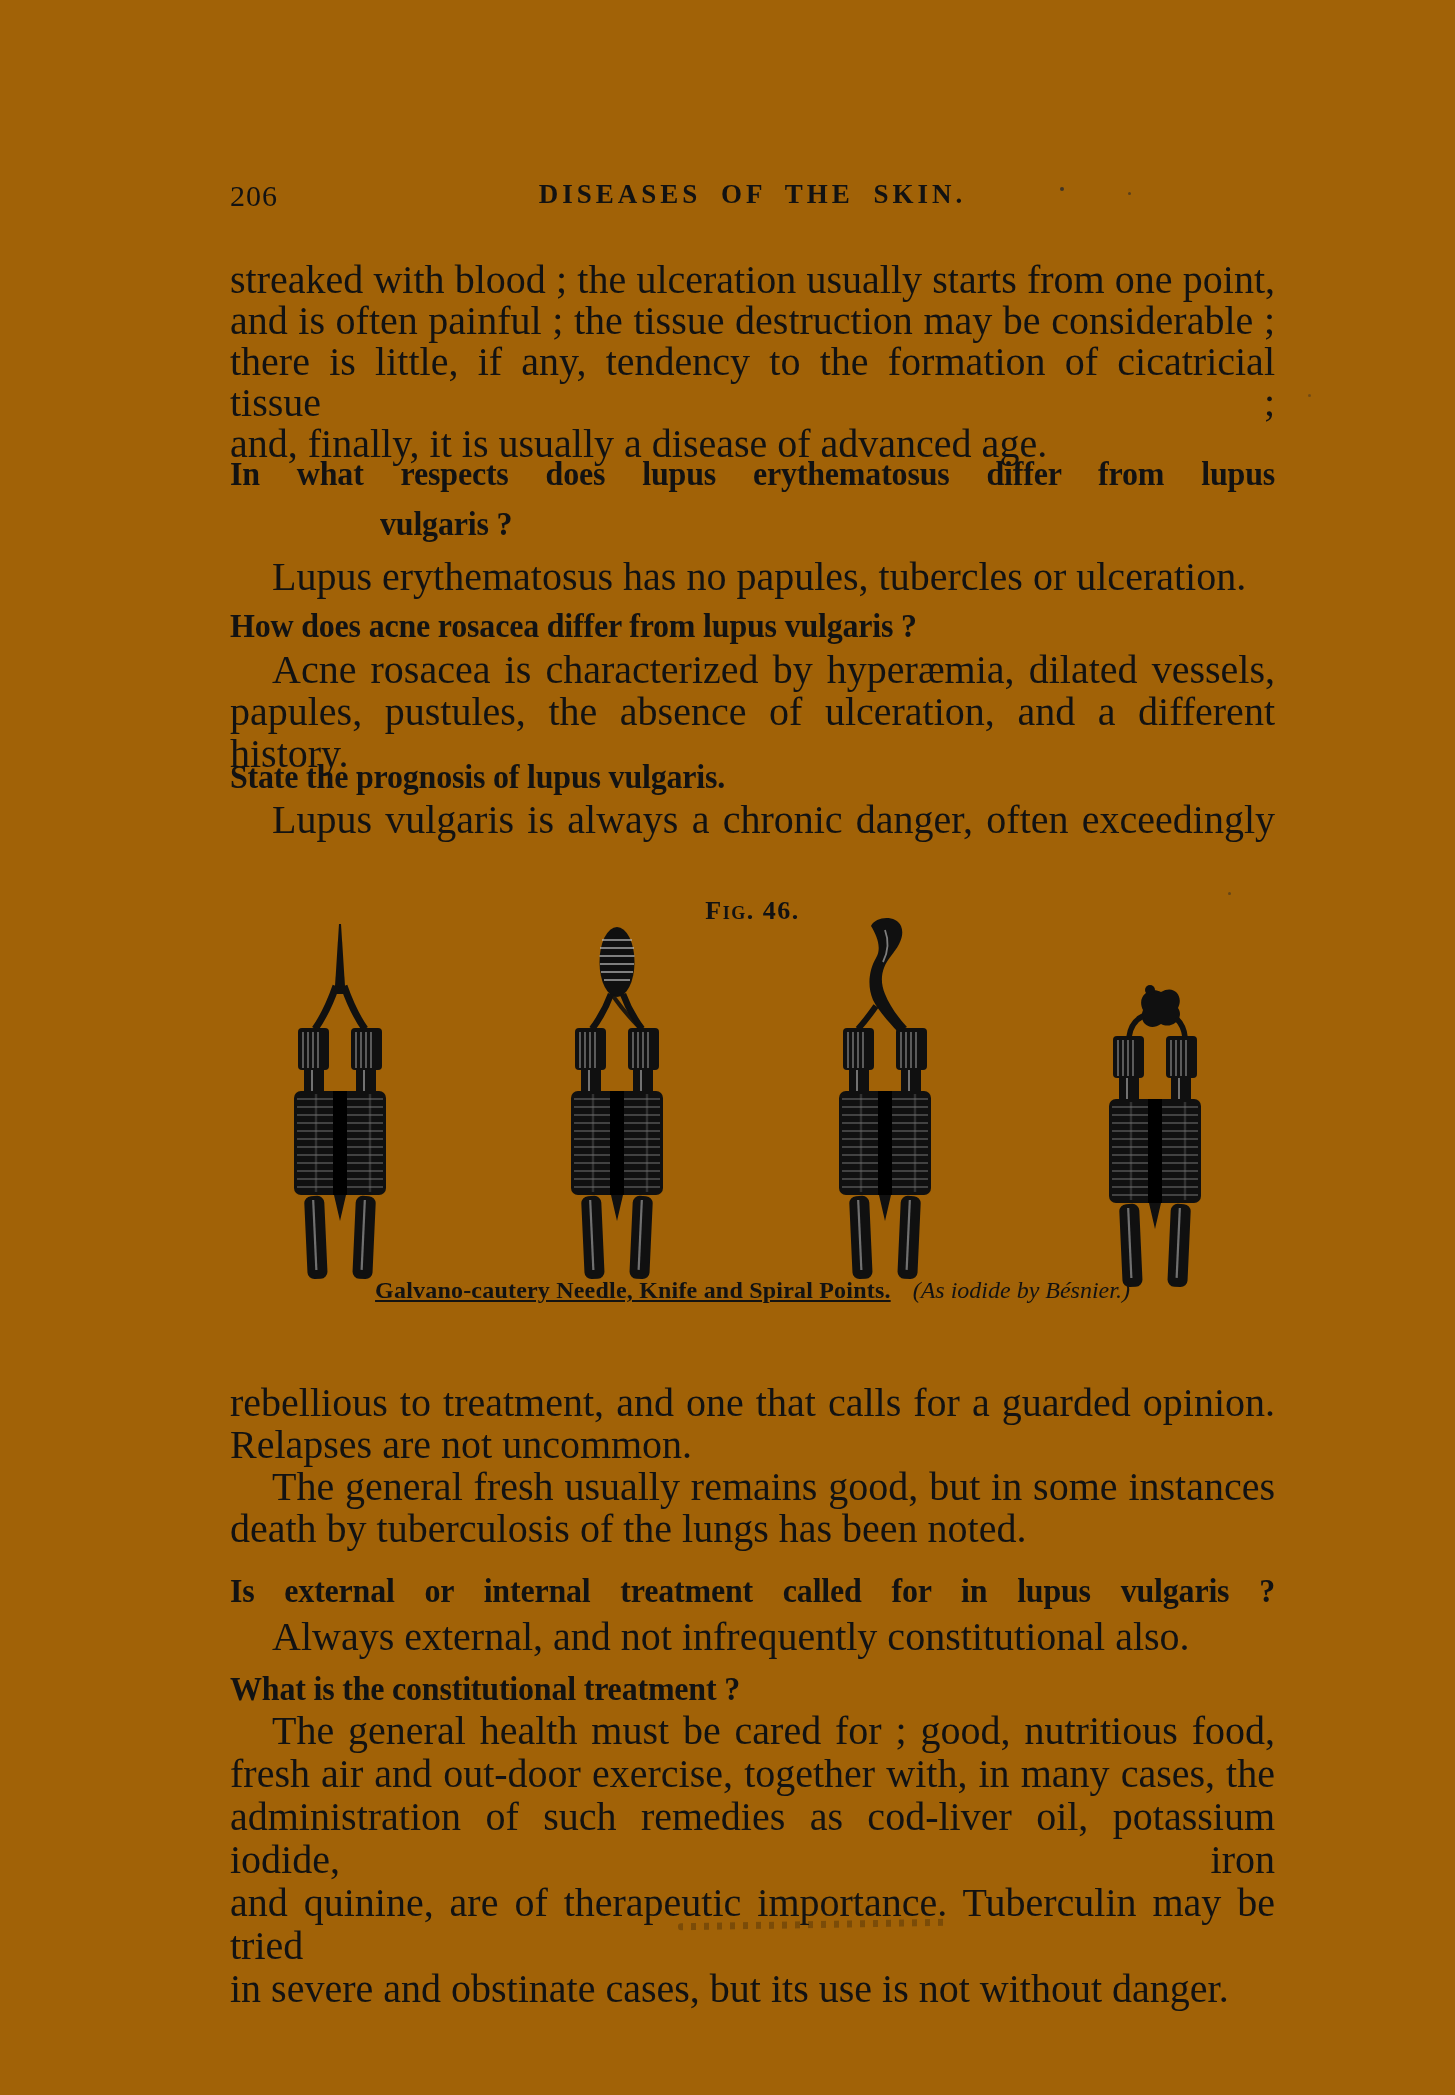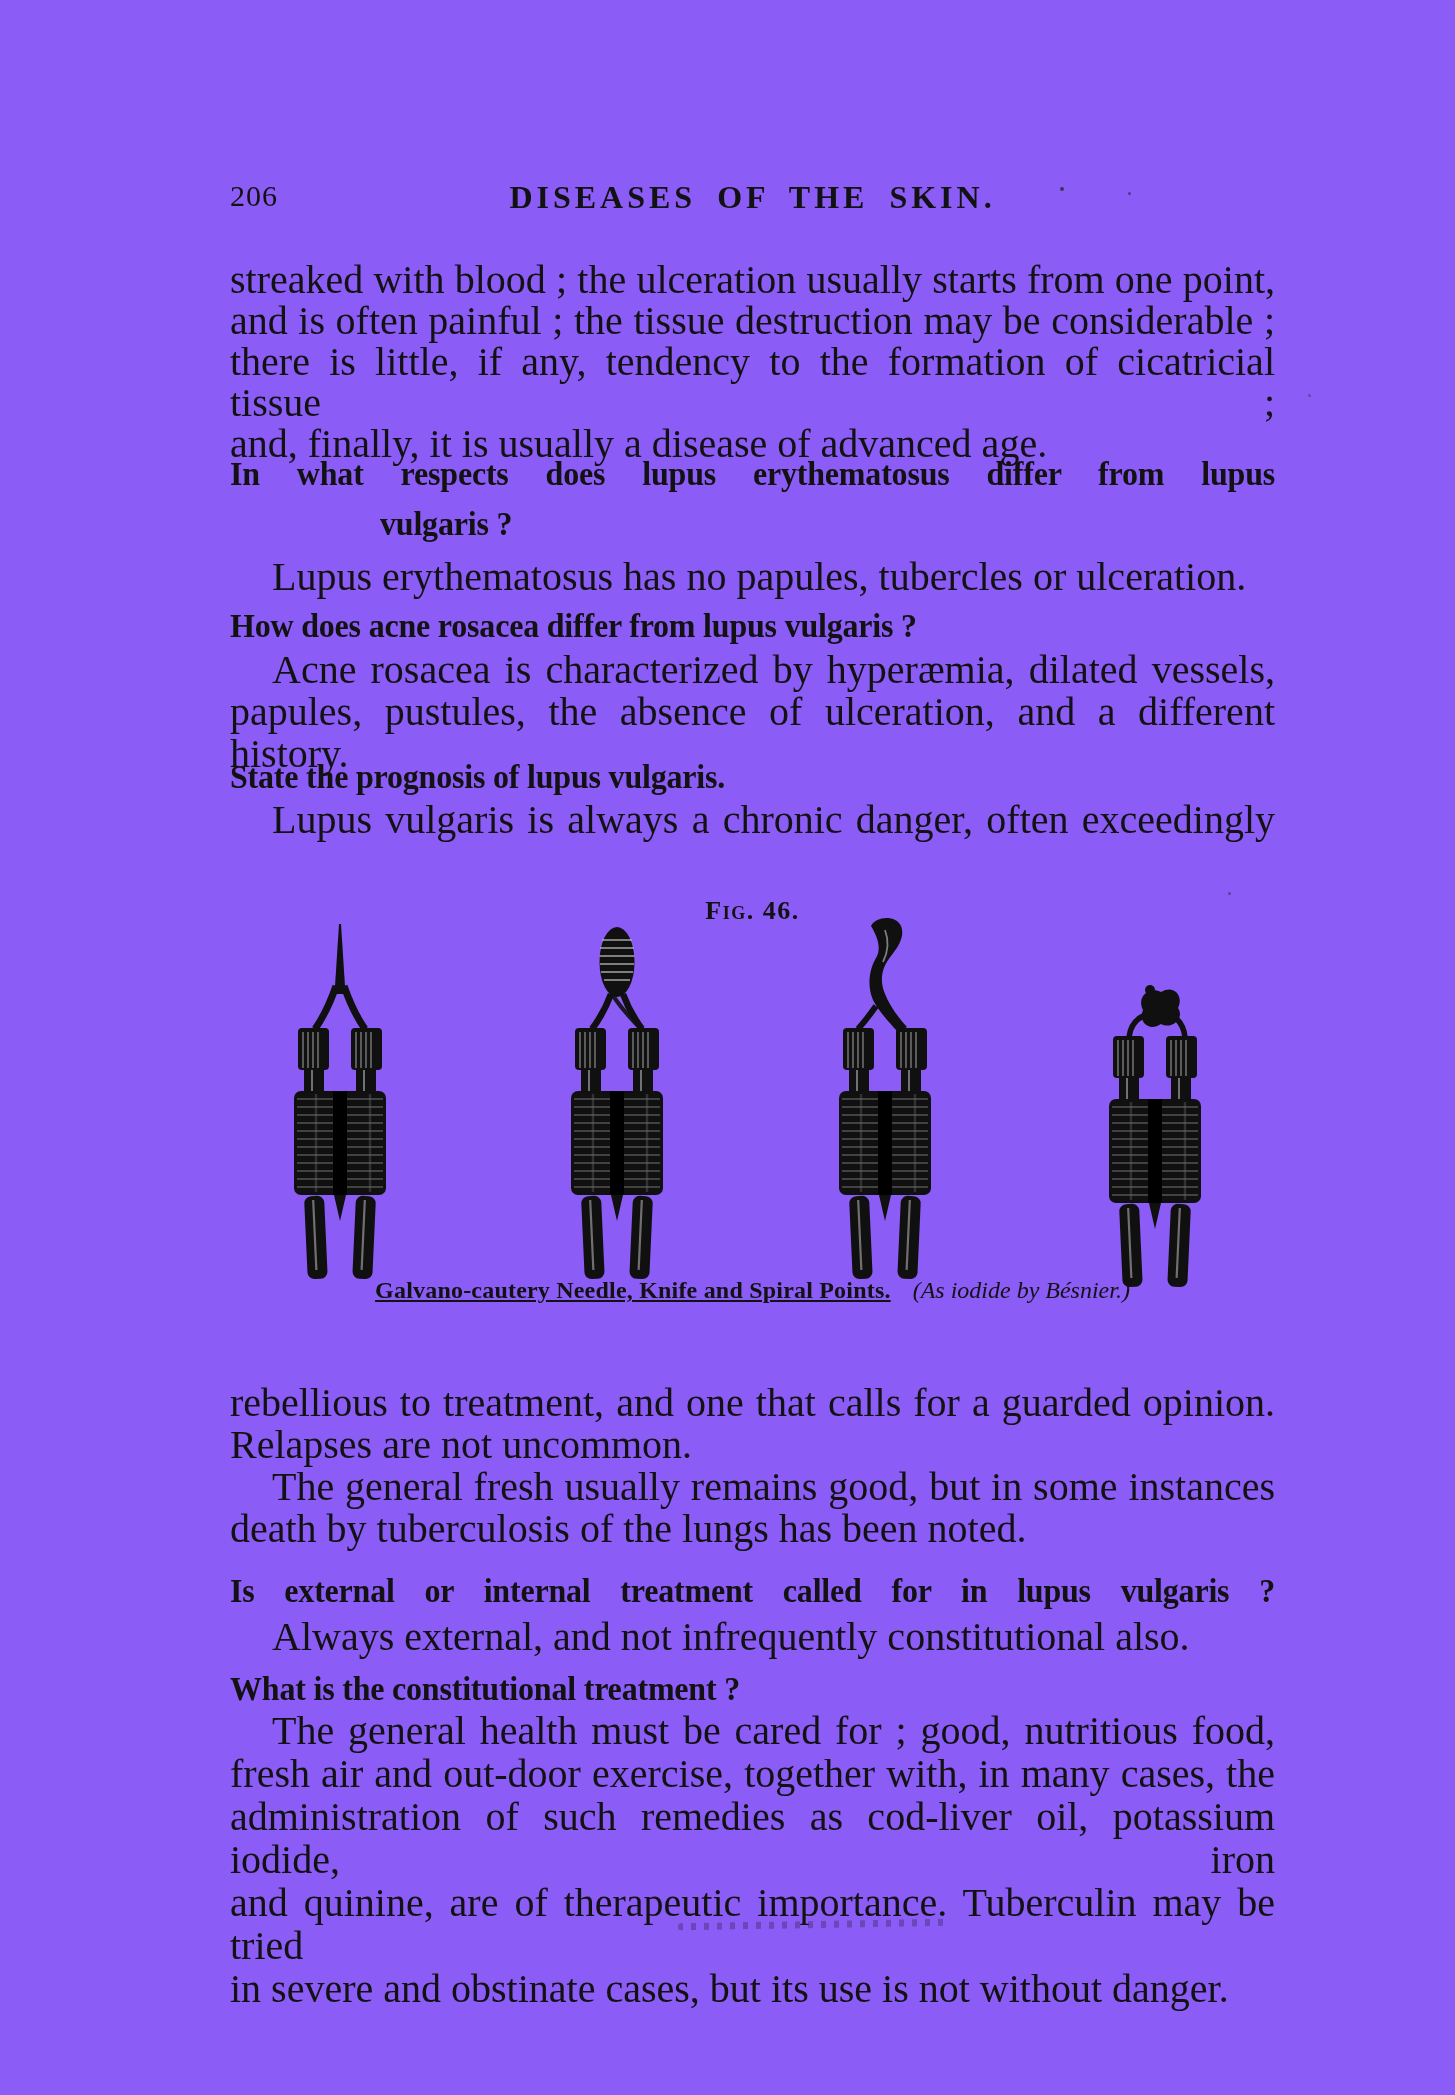--- a/index.html
+++ b/index.html
@@ -1,34 +1,34 @@
 <!DOCTYPE html>
 <html><head>
 <meta charset="utf-8">
 <style>
   html,body{margin:0;padding:0;background:#9a9a9a;}
   .page{
-    position:relative;width:1455px;height:2095px;background:#8b5cf6;
+    position:relative;width:1455px;height:2095px;background:#a16207;
     font-family:"Liberation Serif","DejaVu Serif",serif;color:#121212;
     overflow:hidden;margin:0 auto;
   }
   .sec{position:absolute;left:230px;width:1045px;}
   .ln{font-size:40px;line-height:41px;text-align:left;box-sizing:border-box;}
   .ln.j{text-align:justify;text-align-last:justify;}
   .ln.ind{padding-left:42px;}
   .lh42 .ln{line-height:42px;}
   .lh43 .ln{line-height:43px;}
   
   .q .ln{font-weight:bold;font-size:32px;line-height:46px;letter-spacing:-0.2px;}
   .q{transform:scaleY(1.07);transform-origin:top left;}
   .q .ln.hang{padding-left:150px;}
   
   .pagehead{position:absolute;left:230px;top:179px;width:1045px;text-align:center;}
   .pagenum{position:absolute;left:0;top:0;font-size:30px;letter-spacing:1px;}
-  .runhead{font-size:32px;font-weight:bold;letter-spacing:4px;word-spacing:9px;}
+  .runhead{font-size:27px;font-weight:bold;letter-spacing:4px;word-spacing:9px;}
   
   .figlabel{position:absolute;left:230px;top:896px;width:1045px;text-align:center;
     font-size:26px;font-variant:small-caps;letter-spacing:1.5px;font-weight:600;}
   .figsvg{position:absolute;left:230px;top:918px;width:1050px;height:372px;}
   .figcaption{position:absolute;left:230px;top:1277px;width:1045px;text-align:center;
     font-size:24px;}
   .capmain{font-weight:bold;letter-spacing:0.2px;text-decoration:underline;}
   .capital{font-style:italic;margin-left:22px;font-weight:500;}
   
   .spk{position:absolute;background:#2a2a2a;border-radius:50%;}

